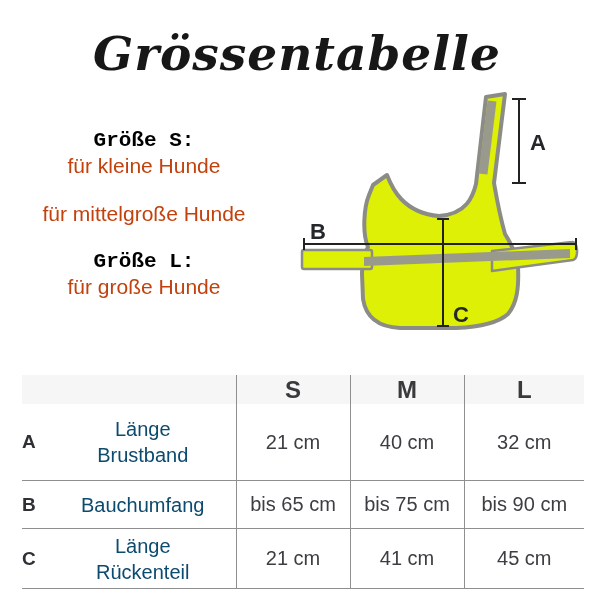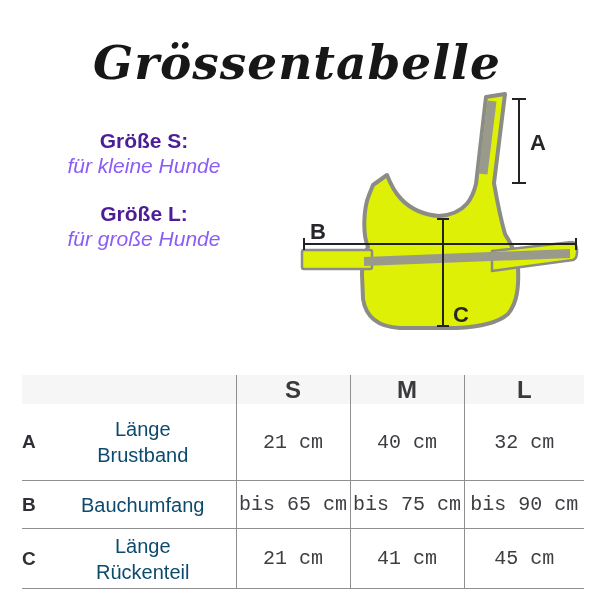--- a/index.html
+++ b/index.html
@@ -2,33 +2,33 @@
 <html style="--vest_yellow: #def005; --vest_outline: #8c8c86; --stripe_gray: #9a9a8c; --measure_line: #222222; --table_line: #8f8f8f; --header_bg: #f6f6f6; --text_dark: #35363a;"><head>
 <meta charset="utf-8">
 <style>
   html,body{margin:0;padding:0;background:#ffffff;}
   .canvas{
     position:relative;width:600px;height:600px;background:#ffffff;overflow:hidden;
     font-family:"Liberation Sans", sans-serif;color:var(--text_dark,#35363a);
   }
   
   .page-title{
-    position:absolute;top:22px;left:0;right:6px;margin:12px;
+    position:absolute;top:22px;left:0;right:6px;margin:3px;
     text-align:center;
     font-family:"DejaVu Serif", serif;
     font-style:italic;font-weight:bold;
     font-size:47px;line-height:58px;color:#171717;letter-spacing:1px;
   }
   
   .size-guide{
     position:absolute;left:15px;top:128px;width:258px;text-align:center;
   }
   .size-group{margin-bottom:23px;}
-  .size-label{font-weight:bold;font-size:21px;line-height:25px;color:#4c1d95;}
-  .size-desc{font-size:21px;line-height:25px;color:#8b5cf6;font-style:italic;}
+  .size-label{font-weight:bold;font-size:21px;line-height:25px;color:#000000;font-family:Liberation Mono, monospace;}
+  .size-desc{font-size:21px;line-height:25px;color:#c2410c;}
   
   .diagram-svg{position:absolute;left:0;top:0;width:600px;height:600px;}
   .vest-body{fill:var(--vest_yellow,#def005);stroke:var(--vest_outline,#8c8c86);stroke-width:4;stroke-linejoin:round;}
   .vest-strap{fill:var(--vest_yellow,#def005);stroke:var(--vest_outline,#8c8c86);stroke-width:2.5;stroke-linejoin:round;}
   .reflective{fill:var(--stripe_gray,#9a9a8c);}
   .reflective-line{stroke:var(--stripe_gray,#9a9a8c);stroke-width:9;}
   .measure{stroke:var(--measure_line,#222222);stroke-width:2;fill:none;}
   .measure-label{
     font-family:"Liberation Sans", sans-serif;font-weight:bold;font-size:22px;fill:#26272b;
   }
@@ -42,35 +42,36 @@
     background:var(--header_bg,#f6f6f6);height:29px;
     font-size:24px;font-weight:bold;color:#3a3a3c;text-align:center;
   }
   .size-table .vline{border-left:1px solid var(--table_line,#8f8f8f);}
   .size-table tbody tr td{border-bottom:1px solid var(--table_line,#8f8f8f);}
   .row-a td{height:76px;}
   .row-b td{height:47px;}
   .row-c td{height:59px;}
   .cell-key{font-weight:bold;font-size:19px;color:#2e3035;padding-left:8px;text-align:left;}
   .cell-label{font-size:20px;line-height:26px;color:#0c4a6e;text-align:center;}
-  .cell-value{font-size:20px;color:#3d3e42;text-align:center;font-family:Liberation Mono, monospace;}
+  .cell-value{font-size:20px;color:#3d3e42;text-align:center;}
 </style>
 </head>
 <body>
 
 <div class="canvas">
 
   <h1 class="page-title">Grössentabelle</h1>
 
   <div class="size-guide">
     <div class="size-group">
       <div class="size-label">Größe S:</div>
       <div class="size-desc">für kleine Hunde</div>
     </div>
     <div class="size-group">
+      <div class="size-desc">für mittelgroße Hunde</div>
     </div>
     <div class="size-group">
       <div class="size-label">Größe L:</div>
       <div class="size-desc">für große Hunde</div>
     </div>
   </div>
 
   <svg class="diagram-svg" viewBox="0 0 600 600" aria-hidden="true">
 
     <path class="vest-body" d="

